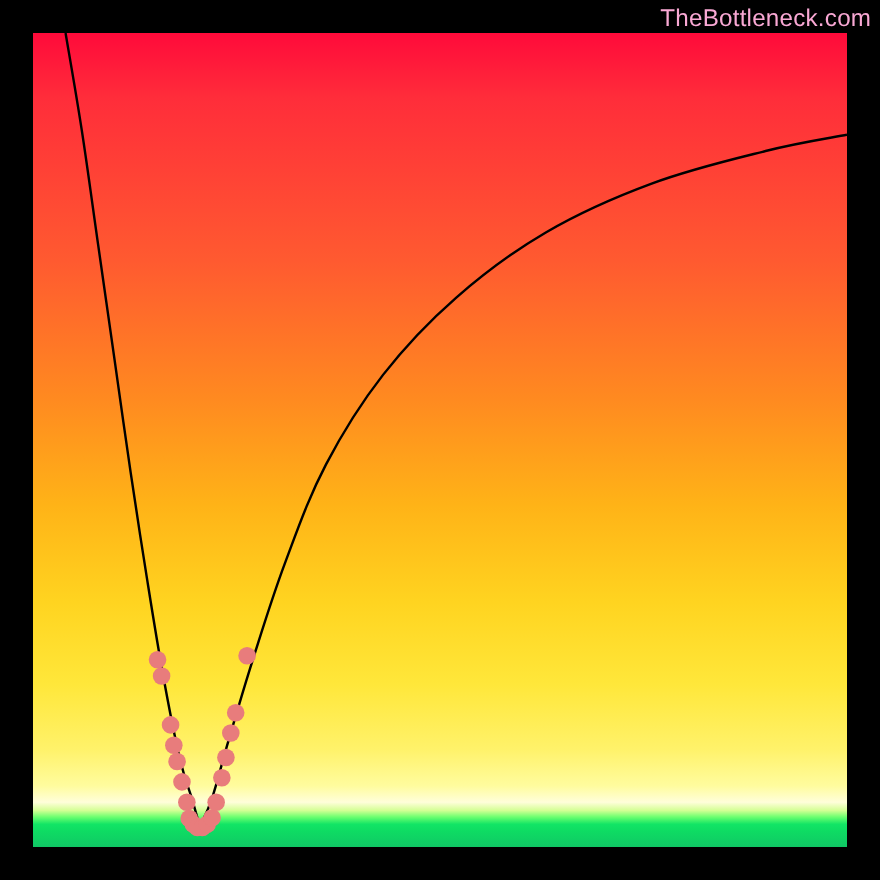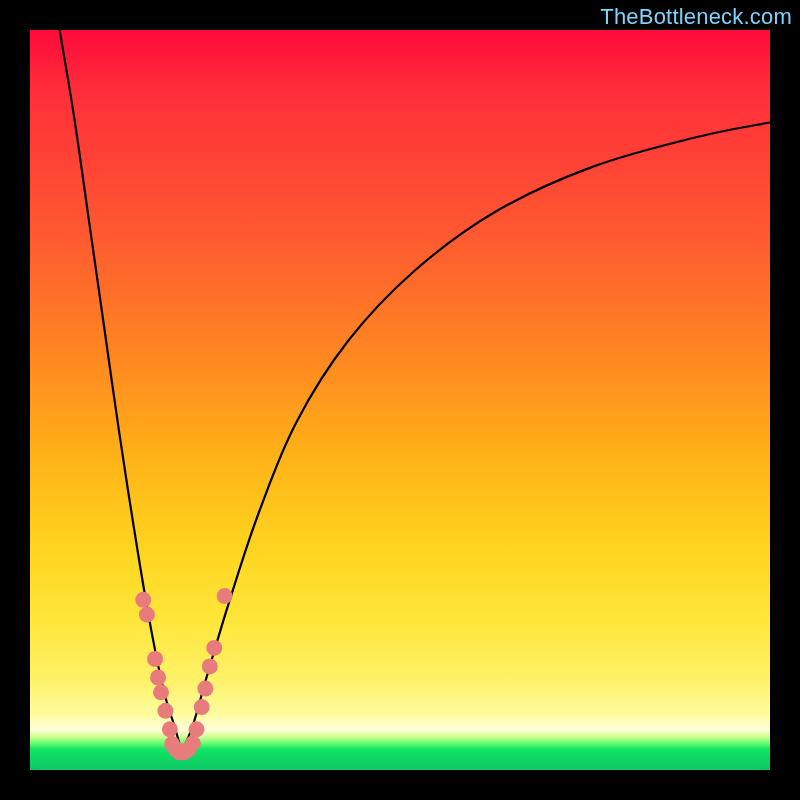--- a/index.html
+++ b/index.html
@@ -43,21 +43,21 @@
       #12e565 97.2%,
       #0edc63 98%,
       #0fd264 99%,
       #10c765 100%
     );
   }
   .watermark {
     position: absolute;
     top: 4px;
     right: 8px;
-    color: #7dd3fc;
+    color: #f9a8d4;
     font-size: 22px;
     letter-spacing: 0.2px;
     font-weight: 400;
   }
   svg.curves {
     position: absolute;
     left: 0;
     top: 0;
     width: 740px;
     height: 740px;

